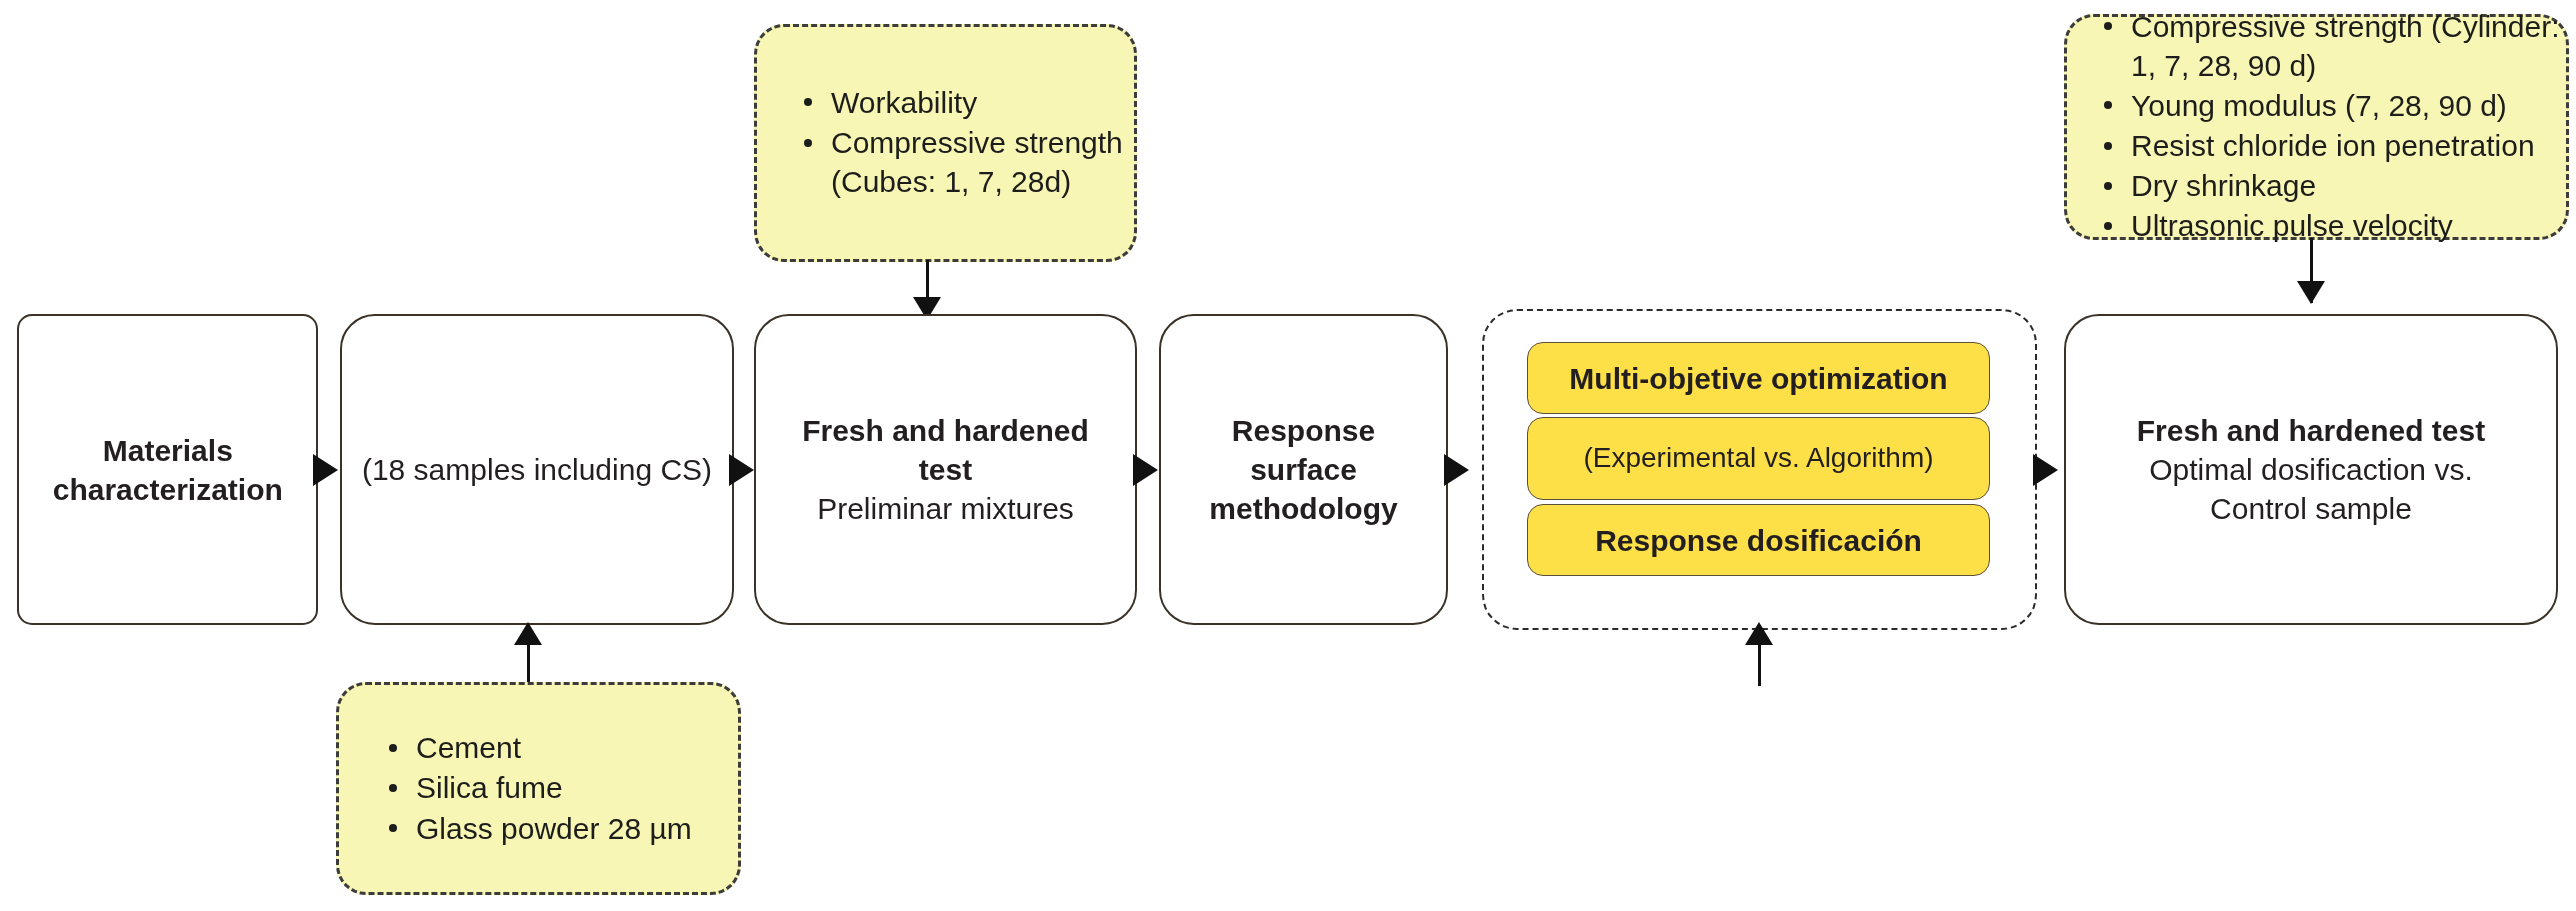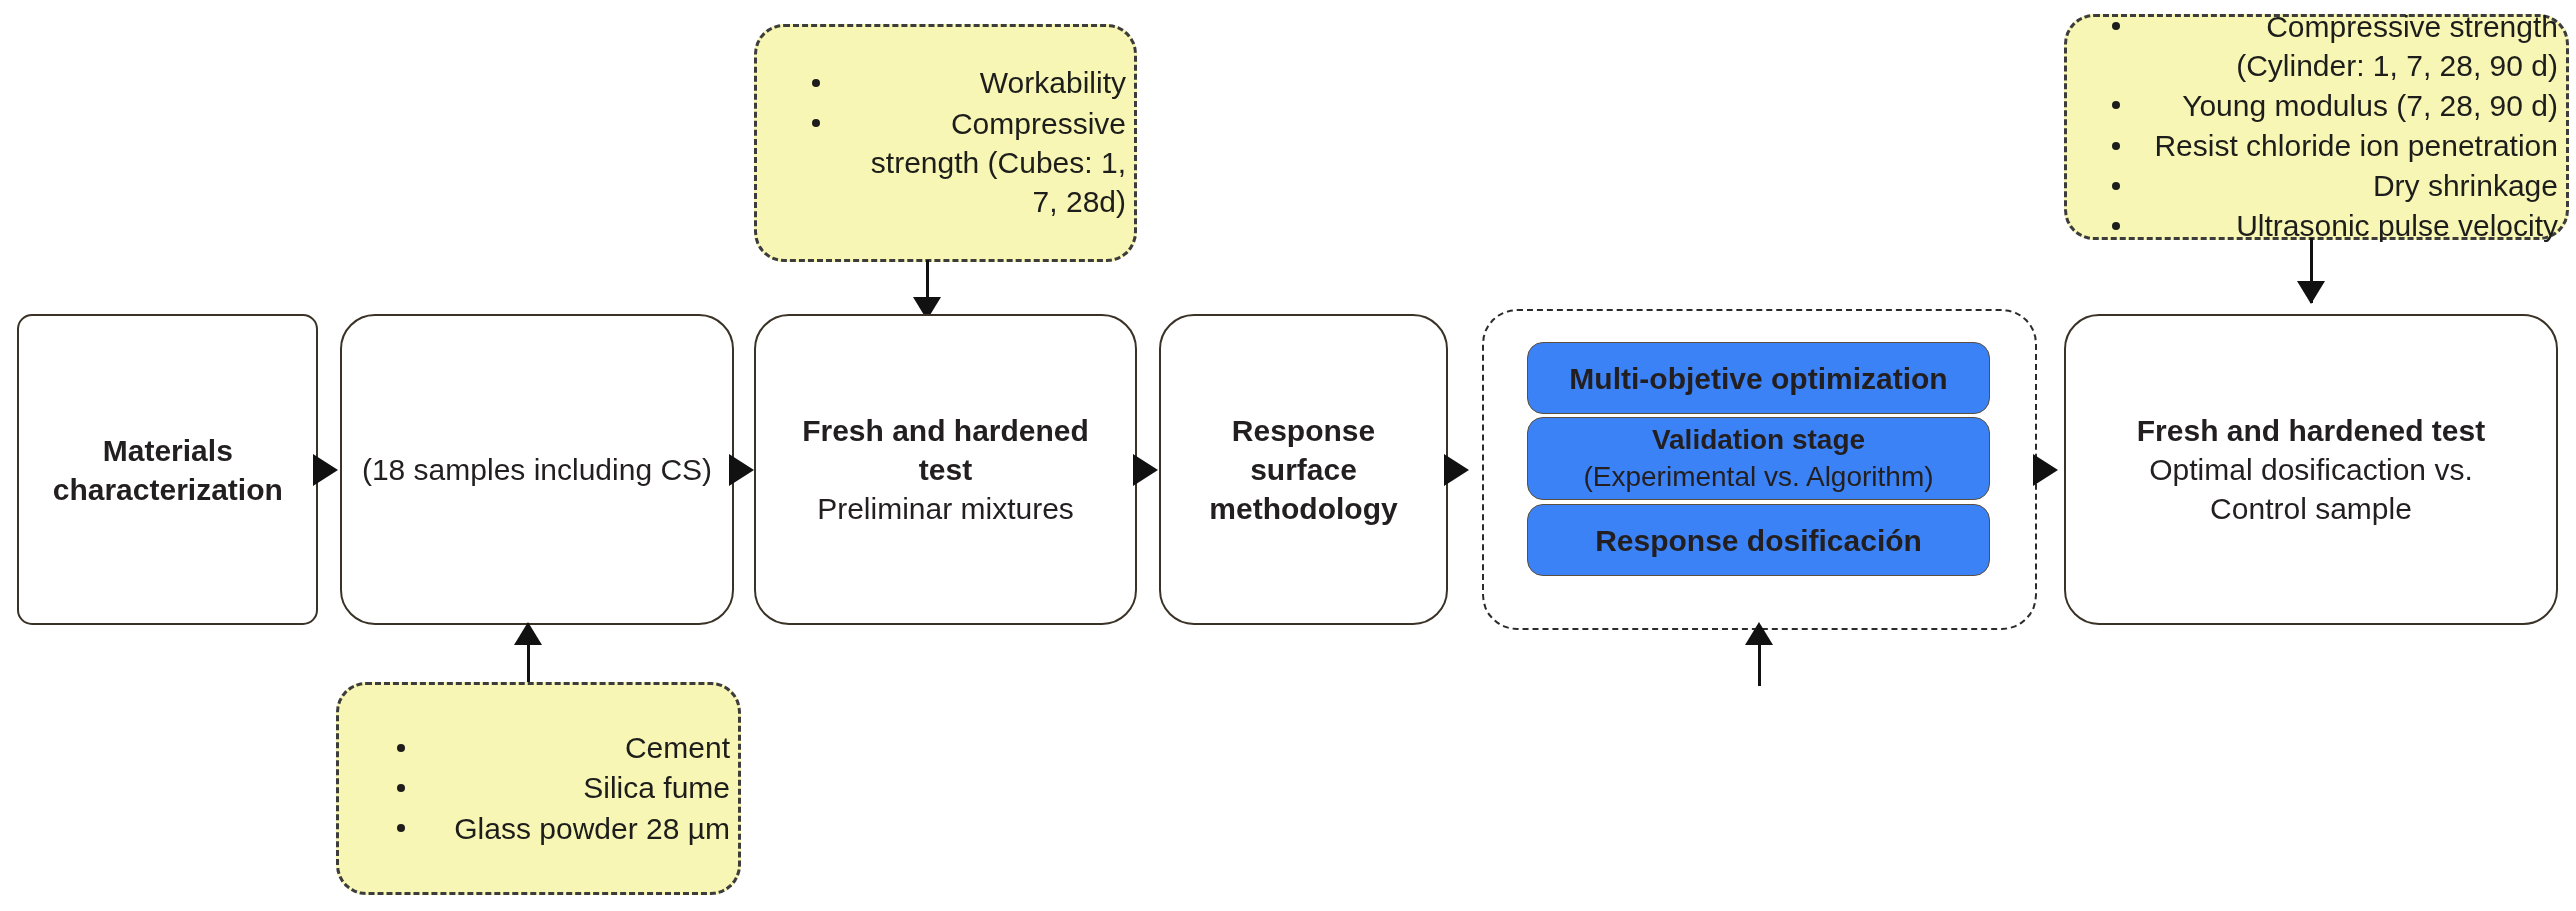--- a/index.html
+++ b/index.html
@@ -42,21 +42,21 @@
   
   .group-box {
     position: absolute;
     background: #ffffff;
     border: 2.5px dashed #2b2b2b;
     border-radius: 35px;
     box-sizing: border-box;
   }
   .sub-box {
     position: absolute;
-    background: #3b82f6;
+    background: #fde047;
     border: 1.9px solid #5a4f3d;
     border-radius: 16px;
     box-sizing: border-box;
     display: flex;
     align-items: center;
     justify-content: center;
     text-align: center;
     padding: 0 10px;
   }
 
@@ -64,25 +64,24 @@
   .note {
     position: absolute;
     background: #f7f6b4;
     border: 3.1px dashed #3c3c3c;
     border-radius: 30px;
     box-sizing: border-box;
     display: flex;
     align-items: center;
   }
   .note ul {
-    margin: 8px;
+    margin: 0;
     padding: 0 0 0 46px;
     list-style: none;
     width: 100%;
-    text-align: right;
   }
   .note li {
     position: relative;
     font-size: 30px;
     line-height: 1.30;
     color: #1d1d1b;
     padding-left: 28px;
     margin: 0 0 1.2px 0;
   }
   .note li::before {
@@ -191,21 +190,20 @@
   </div>
 
   <div class="sub-box" style="left:1527px; top:342px; width:463px; height:72px;">
     <div class="proc-text">
       <span class="t-bold">Multi-objetive optimization</span>
     </div>
   </div>
 
   <div class="sub-box" style="left:1527px; top:417px; width:463px; height:83px;">
     <div class="proc-text" style="font-size:28px;">
-      <span class="t-bold">Validation stage</span>
       <span class="t-reg">(Experimental vs. Algorithm)</span>
     </div>
   </div>
 
   <div class="sub-box" style="left:1527px; top:504px; width:463px; height:72px;">
     <div class="proc-text">
       <span class="t-bold">Response dosificación</span>
     </div>
   </div>
 

